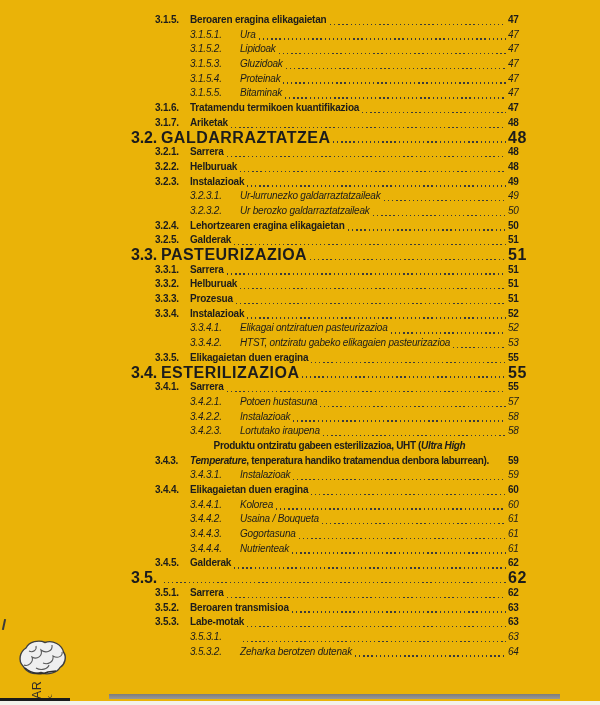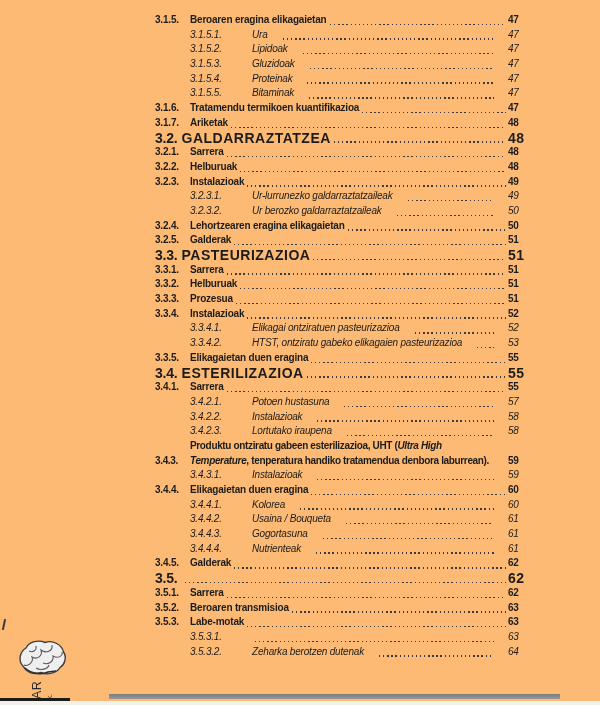--- a/index.html
+++ b/index.html
@@ -5,55 +5,55 @@
   html,body { margin:0; padding:0; }
   body {
     width:600px; height:705px;
     background:#ffffff;
     font-family:"Liberation Sans", sans-serif;
     overflow:hidden;
   }
   .page {
     position:relative;
     width:600px; height:705px;
-    background:#fdba74;
+    background:#eab308;
     overflow:hidden;
   }
   .toc {
     position:absolute;
     top:13px; left:0; right:0;
     color:#1c1c1c;
   }
   .toc-row {
     display:flex;
     align-items:flex-end;
     padding-right:54px;
     font-size:10px;
     line-height:14.69px;
     letter-spacing:-0.2px;
     color:#1c1c1c;
   }
-  .lvl2 { padding-left:131px; font-weight:bold; font-size:14px; letter-spacing:0.5px;margin-left:24px; }
+  .lvl2 { padding-left:131px; font-weight:bold; font-size:16px; letter-spacing:0.5px; }
   .lvl2 .num { min-width:21px; letter-spacing:-0.2px; }
   .lvl3 { padding-left:155px; font-weight:bold; }
   .lvl3 .num { min-width:31px; }
-  .lvl4 { padding-left:190px; font-style:italic;gap:12px; }
+  .lvl4 { padding-left:190px; font-style:italic; }
   .lvl4 .num { min-width:46px; }
   .num { margin-right:4px; white-space:nowrap; }
   .title { white-space:nowrap; }
   .leader {
     flex:1;
     height:1.4px;
     margin:0 2px 2.6px 3px;
     background:repeating-linear-gradient(to right, #3b3b3b 0 1.3px, transparent 1.3px 4.1px);
   }
   .pg { width:38px; min-width:38px; text-align:left; }
   .wrap { letter-spacing:-0.35px; }
   .wrap .title { white-space:normal; max-width:352px; }
-  .wrap .tline { white-space:nowrap; }
+  .wrap .tline { white-space:nowrap;text-align:center; }
   
   .brain {
     position:absolute; left:16px; top:638px;
     width:54px; height:42px;
   }
   .vtext {
     position:absolute;
     writing-mode:vertical-rl;
     transform:rotate(180deg);
     color:#2b2b2b;

